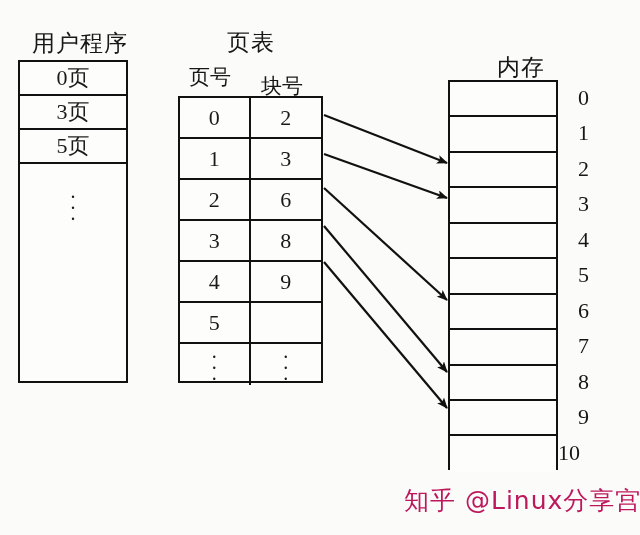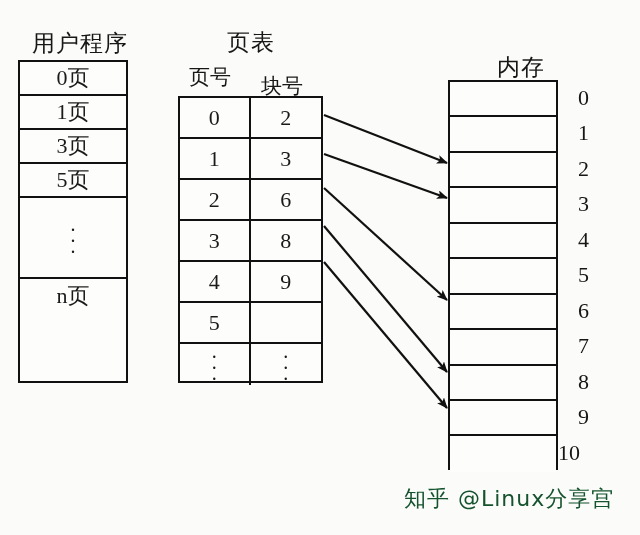--- a/index.html
+++ b/index.html
@@ -107,22 +107,22 @@
     left: 0; top: 0;
     width: 640px; height: 535px;
     pointer-events: none;
   }
 
   
   #watermark {
     position: absolute;
     left: 404px;
     top: 484px;
-    font-size: 22px;
-    color: #14532d;
+    font-size: 25px;
+    color: #be185d;
     font-family: "DejaVu Sans", sans-serif;
     letter-spacing: 1px;
     white-space: nowrap;
     user-select: none;
   }
 </style>
 </head>
 <body>
 
 <div id="canvas">
@@ -133,40 +133,34 @@
 
   <div class="title" style="left:497px; top:28px;margin-top:24px;">内存</div>
 
   <div class="col-head" style="left:189px; top:63px;">页号</div>
 
   <div class="col-head" style="left:261px; top:72px;">块号</div>
 
   <div class="table" id="user-program-table">
     <div class="row">
         <span>0页</span>
-      </div>
-    <div class="row">
-        <span>1页</span>
       </div>
     <div class="row">
         <span>3页</span>
       </div>
     <div class="row">
         <span>5页</span>
       </div>
     <div class="row dots">
       <span class="vdots">
           <span>.</span>
           <span>.</span>
           <span>.</span>
         </span>
     </div>
-    <div class="row">
-        <span>n页</span>
-      </div>
   </div>
 
   <div class="table" id="page-table">
     <div class="ptrow">
       <div class="cell left-cell">0</div>
       <div class="cell">2</div>
     </div>
     <div class="ptrow">
       <div class="cell left-cell">1</div>
       <div class="cell">3</div>

